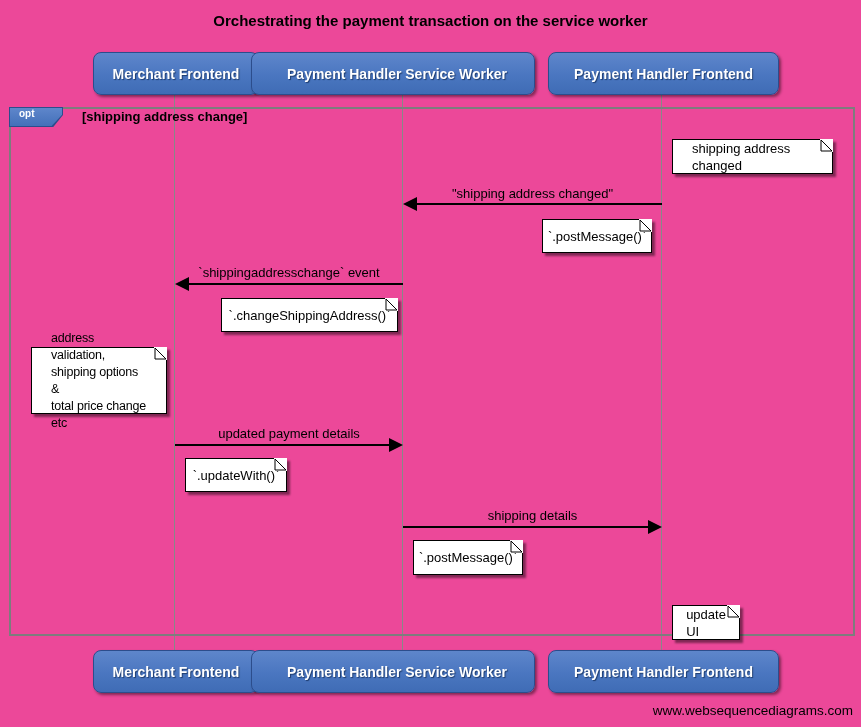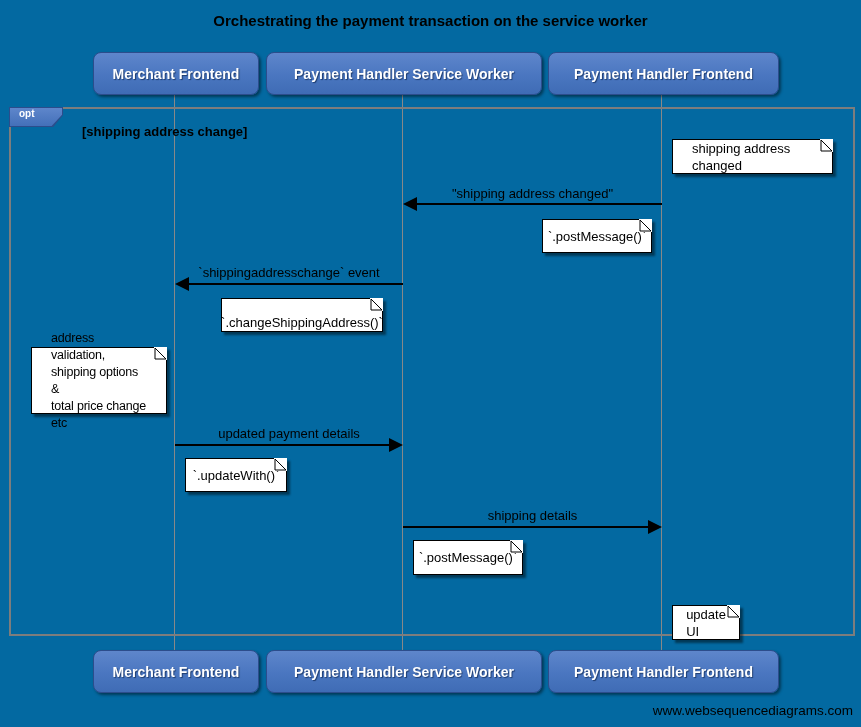--- a/index.html
+++ b/index.html
@@ -1,60 +1,60 @@
 <!DOCTYPE html>
 <html><head>
 <meta charset="utf-8">
 <style>
   html,body{margin:0;padding:0;background:#fff;}
   body{font-family:"Liberation Sans","DejaVu Sans",sans-serif;color:#000;}
-  .canvas{position:relative;width:861px;height:727px;background:#0369a1;overflow:hidden;}
+  .canvas{position:relative;width:861px;height:727px;background:#ec4899;overflow:hidden;}
 
   .diagram-title{position:absolute;left:0;top:12px;width:100%;text-align:center;
     font-size:15px;font-weight:bold;}
 
   .lifeline{position:absolute;top:93px;height:557px;width:1px;background:#888;}
 
   .actor{position:absolute;height:41px;border:1px solid #2c4d8c;border-radius:8px;
     background:linear-gradient(#5e86cb 0%,#4a76c0 55%,#3f6cb5 100%);
     color:#fff;font-size:14px;font-weight:bold;white-space:nowrap;
     display:flex;align-items:center;justify-content:center;
     text-shadow:1px 1px 1px #1e3c6e;box-shadow:2px 2px 3px rgba(0,0,0,.45);text-align:center;}
   .actor.a1{left:93px;width:164px;}
-  .actor.a2{left:266px;width:274px;}
+  .actor.a2{left:251px;width:274px;padding-left:8px;}
   .actor.a3{left:548px;width:229px;}
   .actor.top{top:52px;}
   .actor.bottom{top:650px;}
 
   .fragment{position:absolute;left:9px;top:107px;width:842px;height:525px;
     border:2px solid #7d7d7d;background:transparent;}
   .opt-tab{position:absolute;left:9px;top:107px;width:54px;height:20px;}
   .opt-tab .shape{position:absolute;inset:0;background:#2c4d8c;
     clip-path:polygon(0 0,100% 0,100% 40%,82% 100%,0 100%);}
   .opt-tab .shape-fill{position:absolute;inset:1px;background:linear-gradient(#5e86cb,#4370b9);
     clip-path:polygon(0 0,100% 0,100% 38%,80% 100%,0 100%);}
   .opt-tab .op-label{position:absolute;left:10px;top:1px;color:#fff;
     font-size:10px;font-weight:bold;}
-  .fragment-condition{position:absolute;left:82px;top:109px;font-size:13px;font-weight:bold;margin-top:15px;}
+  .fragment-condition{position:absolute;left:82px;top:109px;font-size:13px;font-weight:bold;}
 
   .arrows{position:absolute;left:0;top:0;width:861px;height:727px;pointer-events:none;}
   .msg-label{position:absolute;height:17px;font-size:13px;text-align:center;white-space:nowrap;}
   .ml1{left:403px;width:259px;top:186px;}
   .ml2{left:175px;width:228px;top:265px;}
   .ml3{left:175px;width:228px;top:426px;}
   .ml4{left:403px;width:259px;top:508px;}
 
   .note{position:absolute;background:#fff;border:1px solid #000;
     box-shadow:3px 3px 2px rgba(0,0,0,.45);font-size:13px;
     display:flex;align-items:center;justify-content:center;text-align:left;
     white-space:pre-line;line-height:17px;padding:0 19px;box-sizing:border-box;z-index:5;}
   .note .fold{position:absolute;top:-1px;right:-1px;}
   .n1{left:672px;top:139px;width:161px;height:35px;}
   .n2{left:542px;top:219px;width:110px;height:34px;}
-  .n3{left:221px;top:298px;width:162px;height:34px;align-items:flex-end;}
+  .n3{left:221px;top:298px;width:177px;height:34px;}
   .n4{left:31px;top:347px;width:136px;height:67px;justify-content:flex-start;
       font-size:12.5px;letter-spacing:-0.2px;}
   .n5{left:185px;top:458px;width:102px;height:34px;}
   .n6{left:413px;top:540px;width:110px;height:35px;}
   .n7{left:672px;top:588px;width:68px;height:35px;margin-top:17px;}
 
   .watermark{position:absolute;right:8px;top:703px;font-size:13.5px;}
 </style>
 </head>
 <body>

